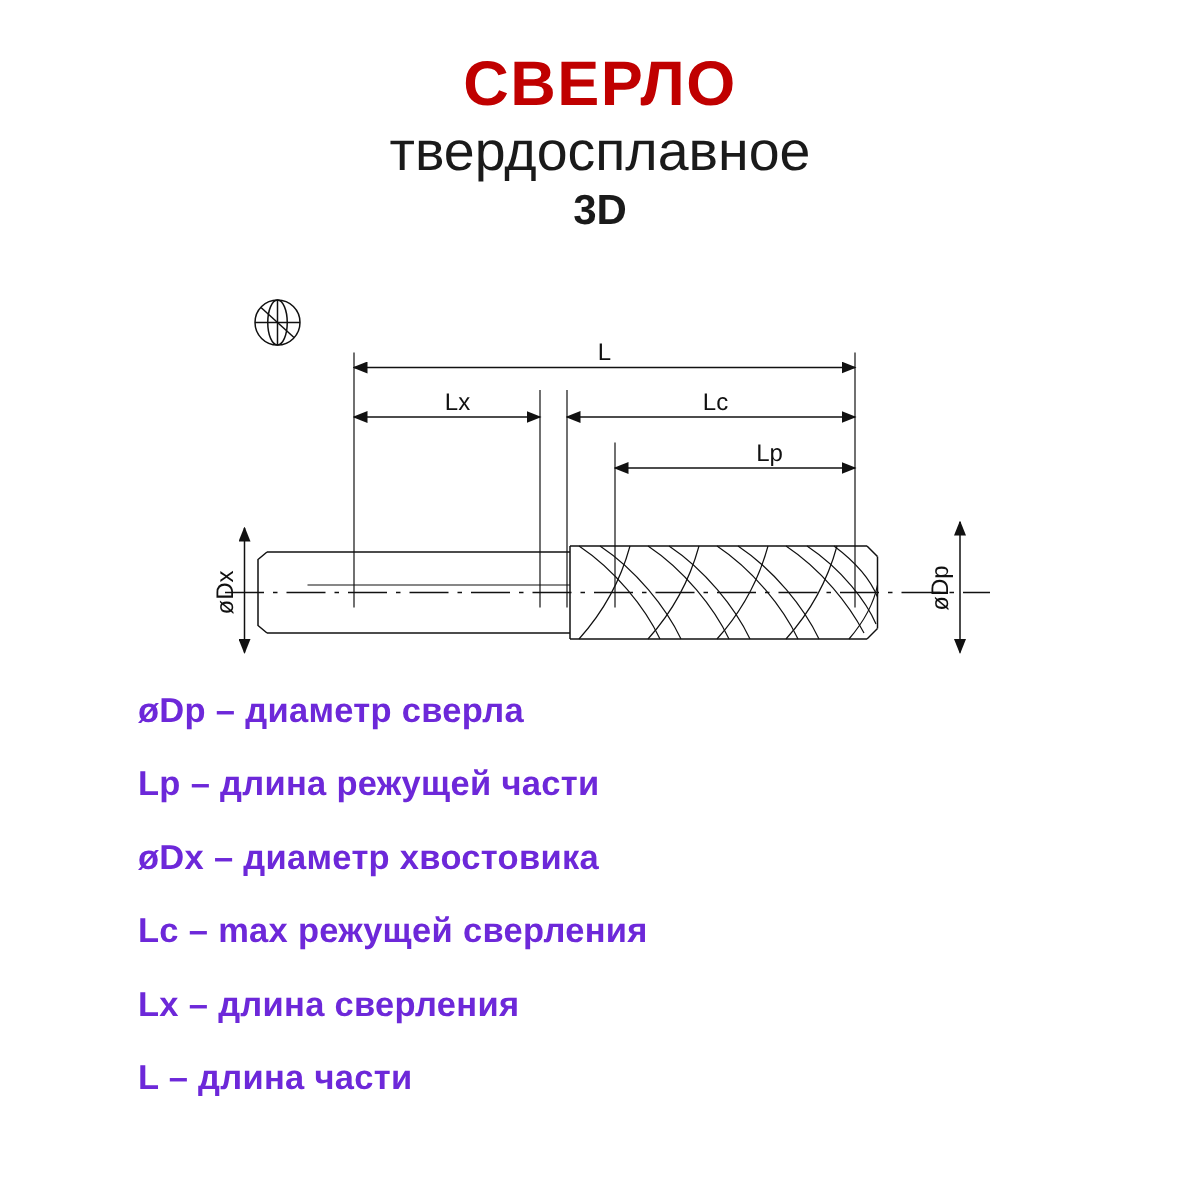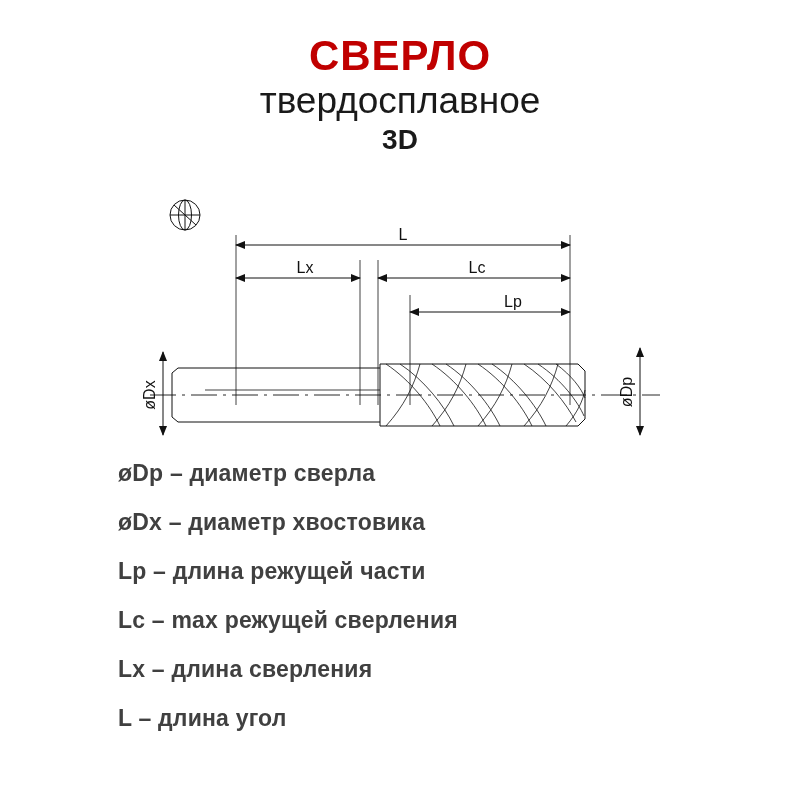--- a/index.html
+++ b/index.html
@@ -36,22 +36,22 @@
   .drawing{
     position:absolute;left:0;top:190px;width:800px;height:270px;
   }
   .drawing svg{display:block;}
 
   
   .legend{
     position:absolute;left:0;top:460px;width:800px;
   }
   .legend-row{
-    font-size:23px;font-weight:bold;color:#404040;
-    padding-left:118px;
+    font-size:23px;font-weight:bold;color:#6d28d9;
+    padding-left:92px;
     margin-bottom:22px;
     white-space:nowrap;
     letter-spacing:.2px;
   }
   .legend-row .sym{font-weight:bold;}
 </style>
 </head>
 <body>
 
 <div class="page">
@@ -149,29 +149,29 @@
         <text x="632" y="202" text-anchor="middle" transform="rotate(-90 632 202)">øDp</text>
       </g>
     </svg>
   </div>
 
   <div class="legend">
     <div class="legend-row">
       <span class="sym">øDp</span><span> – диаметр сверла</span>
     </div>
     <div class="legend-row">
-      <span class="sym">øDx</span><span> – диаметр хвостовика</span>
+      <span class="sym">Lp</span><span> – длина режущей части</span>
     </div>
     <div class="legend-row">
-      <span class="sym">Lp</span><span> – длина режущей части</span>
+      <span class="sym">øDx</span><span> – диаметр хвостовика</span>
     </div>
     <div class="legend-row">
       <span class="sym">Lc</span><span> – max режущей сверления</span>
     </div>
     <div class="legend-row">
       <span class="sym">Lx</span><span> – длина сверления</span>
     </div>
     <div class="legend-row">
-      <span class="sym">L</span><span> – длина угол</span>
+      <span class="sym">L</span><span> – длина части</span>
     </div>
   </div>
 
 </div>
 
 </body></html>

